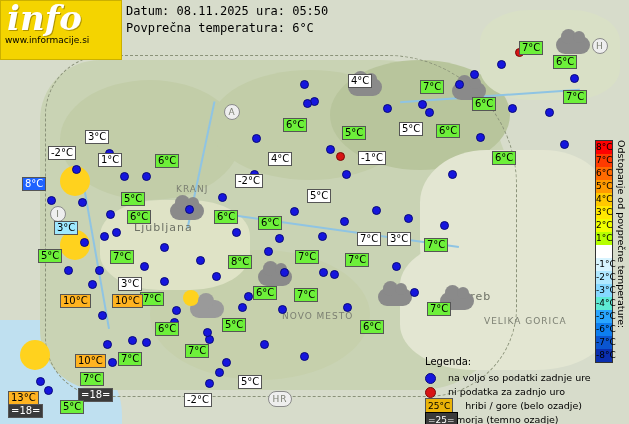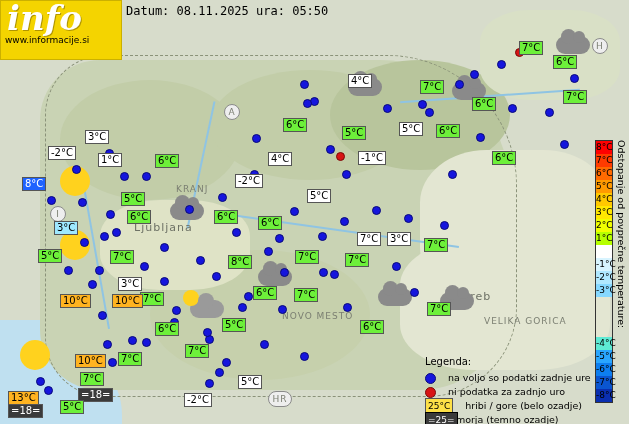--- a/index.html
+++ b/index.html
@@ -73,21 +73,21 @@
   #logo .sub{font-size:9px;color:#000;margin-left:4px;line-height:11px;}
   #headtext{position:absolute;left:126px;top:3px;font-family:"DejaVu Sans Mono", monospace;
     font-size:12px;line-height:17px;color:#000;}
 
   
   #legend{position:absolute;left:425px;top:355px;font-size:9.5px;color:#000;line-height:14px;}
   #legend .ttl{font-size:10px;margin-bottom:2px;}
   #legend .row{display:flex;align-items:center;gap:12px;height:14px;}
   #legend .swatch{width:9px;height:9px;border-radius:50%;background:#1515dd;border:1px solid #0a0a7a;flex:0 0 auto;}
   #legend .swatch.red{background:#d81414;border-color:#7a0a0a;}
-  #legend .minibox{font-size:9px;border:1px solid #555;background:#fde047;padding:0 2px;flex:0 0 auto;}
+  #legend .minibox{font-size:9px;border:1px solid #555;background:#eab308;padding:0 2px;flex:0 0 auto;}
   #legend .minibox.sea{background:#3a3a3a;color:#fff;border-color:#000;}
 
   
   #scale{position:absolute;right:2px;top:140px;width:44px;}
   #scale .title{
     position:absolute;right:0;top:0;width:12px;
     writing-mode:vertical-rl;font-size:9.5px;color:#000;height:250px;
   }
   #scale .bar{position:absolute;right:14px;top:0;width:16px;border:1px solid #333;}
   #scale .bar div{height:13px;font-size:9px;line-height:13px;text-align:center;color:#000;width:100%;}
@@ -274,20 +274,21 @@
       <div class="box" style="left: 60px; top: 400px; background: rgb(109, 240, 58); color: rgb(0, 0, 0);">5°C</div>
       <div class="box" style="left: 184px; top: 393px; background: rgb(255, 255, 255); color: rgb(0, 0, 0);">-2°C</div>
     </div>
 
   <div id="logo">
     <div class="word">info</div>
     <div class="sub">www.informacije.si</div>
   </div>
   <div id="headtext">
     <div>Datum: 08.11.2025 ura: 05:50</div>
+    <div>Povprečna temperatura: 6°C</div>
   </div>
 
   <div id="legend">
     <div class="ttl">Legenda:</div>
     <div class="row">
       <span class="swatch"></span>
       <span>na voljo so podatki zadnje ure</span>
     </div>
     <div class="row">
       <span class="swatch red"></span>
@@ -311,21 +312,21 @@
         <div style="background: rgb(255, 106, 0);">6°C</div>
         <div style="background: rgb(255, 154, 0);">5°C</div>
         <div style="background: rgb(255, 200, 0);">4°C</div>
         <div style="background: rgb(255, 232, 0);">3°C</div>
         <div style="background: rgb(240, 255, 0);">2°C</div>
         <div style="background: rgb(182, 255, 0);">1°C</div>
         <div style="background: rgb(255, 255, 255);"></div>
         <div style="background: rgb(216, 244, 255);">-1°C</div>
         <div style="background: rgb(176, 232, 255);">-2°C</div>
         <div style="background: rgb(134, 216, 255);">-3°C</div>
-        <div style="background: #5eead4; margin-top: 40px;">-4°C</div>
+        <div style="background: #5eead4;">-4°C</div>
         <div style="background: rgb(42, 166, 255);">-5°C</div>
         <div style="background: rgb(13, 126, 240);">-6°C</div>
         <div style="background: rgb(10, 85, 208);">-7°C</div>
         <div style="background: rgb(10, 47, 176);">-8°C</div>
       </div>
   </div>
 
 </div>
 
 </body></html>

